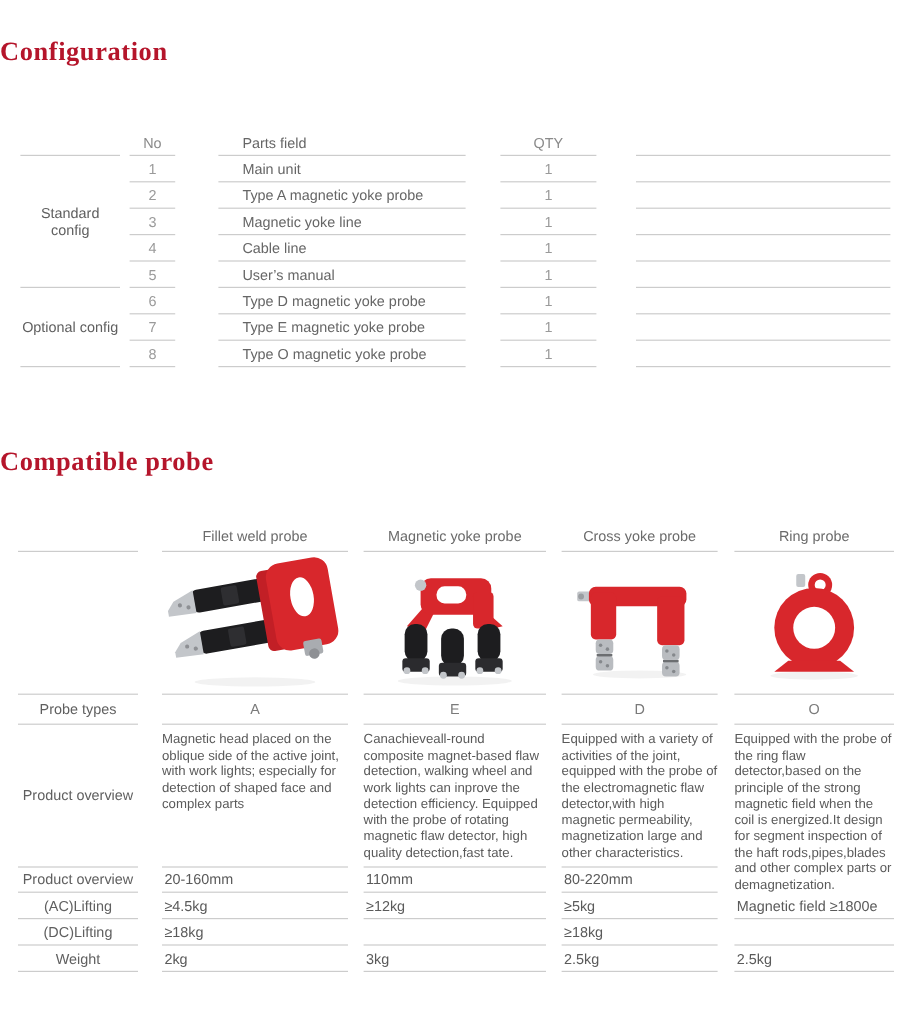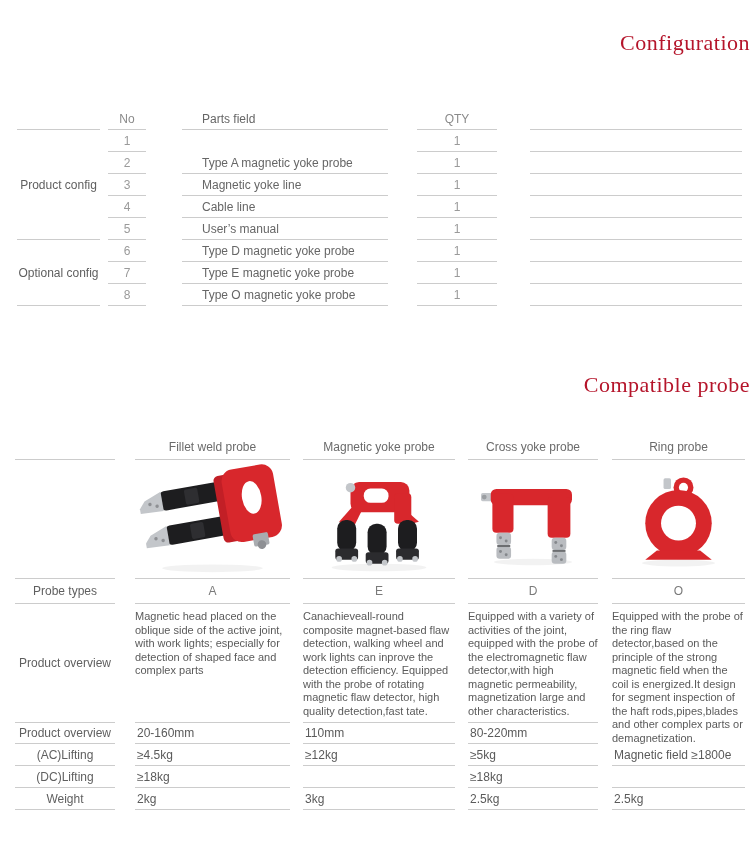--- a/index.html
+++ b/index.html
@@ -2,22 +2,22 @@
 <html><head>
 <meta charset="utf-8">
 <style>
   * { margin:0; padding:0; box-sizing:border-box; }
   html,body { background:#ffffff; }
   .page {
     position:relative; width:750px; height:856px; background:#ffffff;
     font-family:"Liberation Sans", sans-serif; overflow:hidden;
   }
   .title {
-    padding-top:30px; text-align:right;
-    font-family:"Liberation Serif", serif; font-weight:normal;
+    padding-top:30px; text-align:left;
+    font-family:"Liberation Serif", serif; font-weight:bold;
     font-size:22px; letter-spacing:0.5px; color:#b5152b;
   }
   .title.second { padding-top:0; margin-top:66px; }
 
   
   .cfg-grid {
     display:grid; margin-left:17px; margin-top:52px;
     grid-template-columns:83px 8px 38px 36px 206px 29px 80px 33px 212px;
     grid-auto-rows:22px;
   }
@@ -57,24 +57,25 @@
   <div class="title">Configuration</div>
 
   <div class="cfg-grid">
 
     <div class="cell hb" style="grid-area:1/1"></div>
     <div class="cell hb hdr center" style="grid-area:1/3">No</div>
     <div class="cell hb hdr parts" style="grid-area:1/5">Parts field</div>
     <div class="cell hb hdr center" style="grid-area:1/7">QTY</div>
     <div class="cell hb" style="grid-area:1/9"></div>
 
-    <div class="cell hb group" style="grid-area:2/1/7/2">Product config</div>
+    <div class="cell hb group" style="grid-area:2/1/7/2">Standard config</div>
     <div class="cell hb group" style="grid-area:7/1/10/2">Optional config</div>
 
     <div class="cell hb num center" style="grid-area:2/3">1</div>
+    <div class="cell hb parts" style="grid-area:2/5">Main unit</div>
     <div class="cell hb num center" style="grid-area:2/7">1</div>
     <div class="cell hb" style="grid-area:2/9"></div>
 
     <div class="cell hb num center" style="grid-area:3/3">2</div>
     <div class="cell hb parts" style="grid-area:3/5">Type A magnetic yoke probe</div>
     <div class="cell hb num center" style="grid-area:3/7">1</div>
     <div class="cell hb" style="grid-area:3/9"></div>
 
     <div class="cell hb num center" style="grid-area:4/3">3</div>
     <div class="cell hb parts" style="grid-area:4/5">Magnetic yoke line</div>

